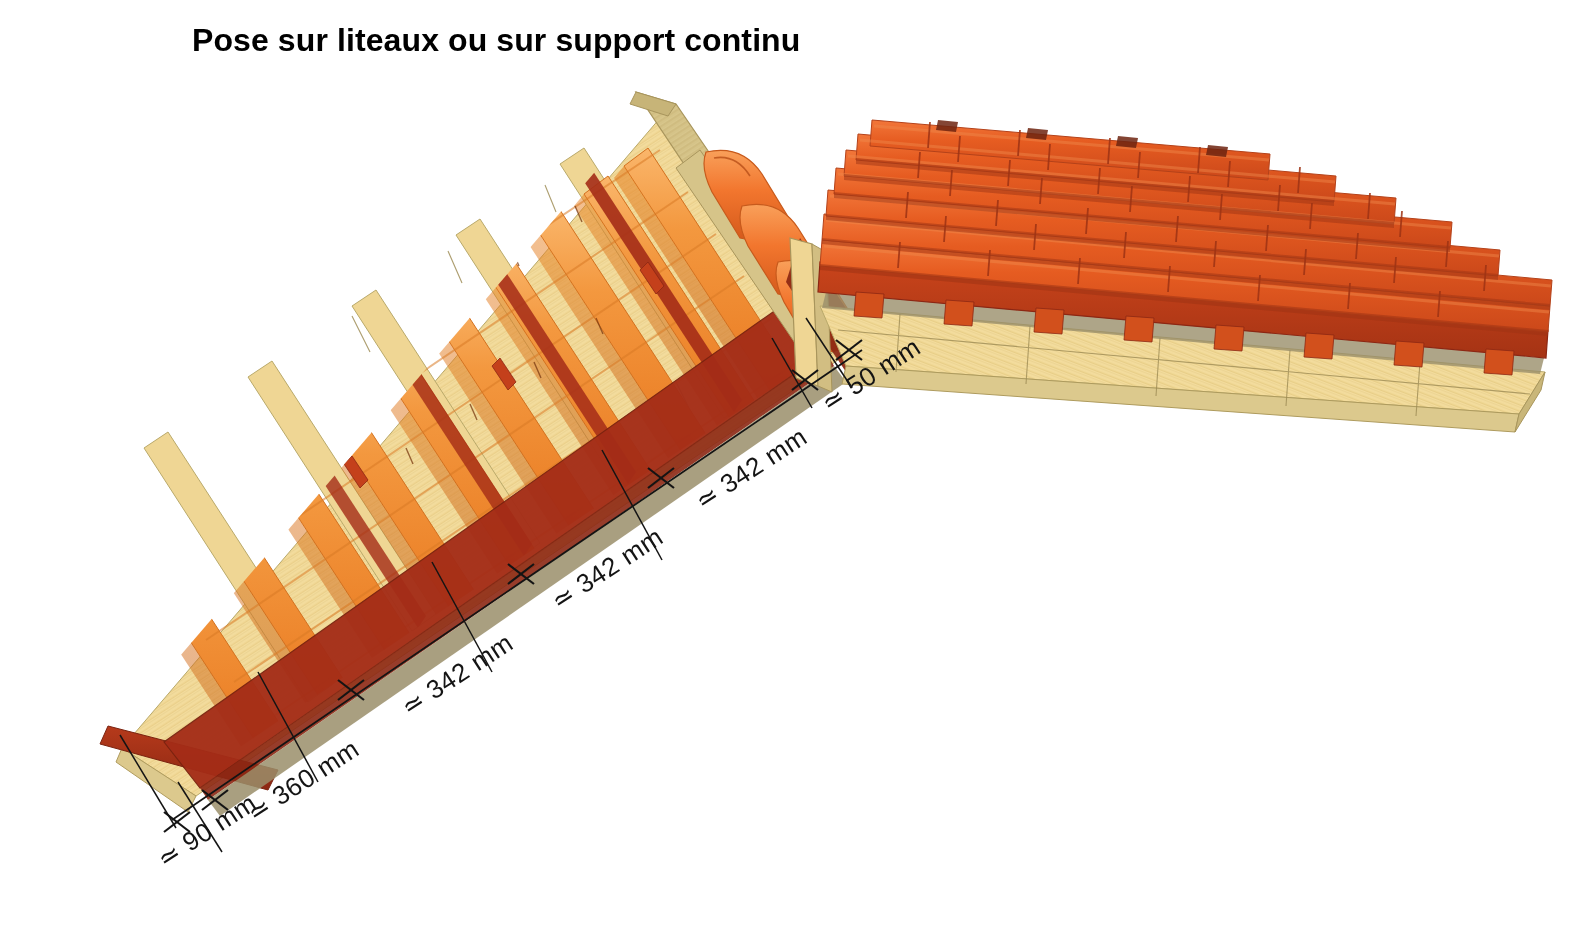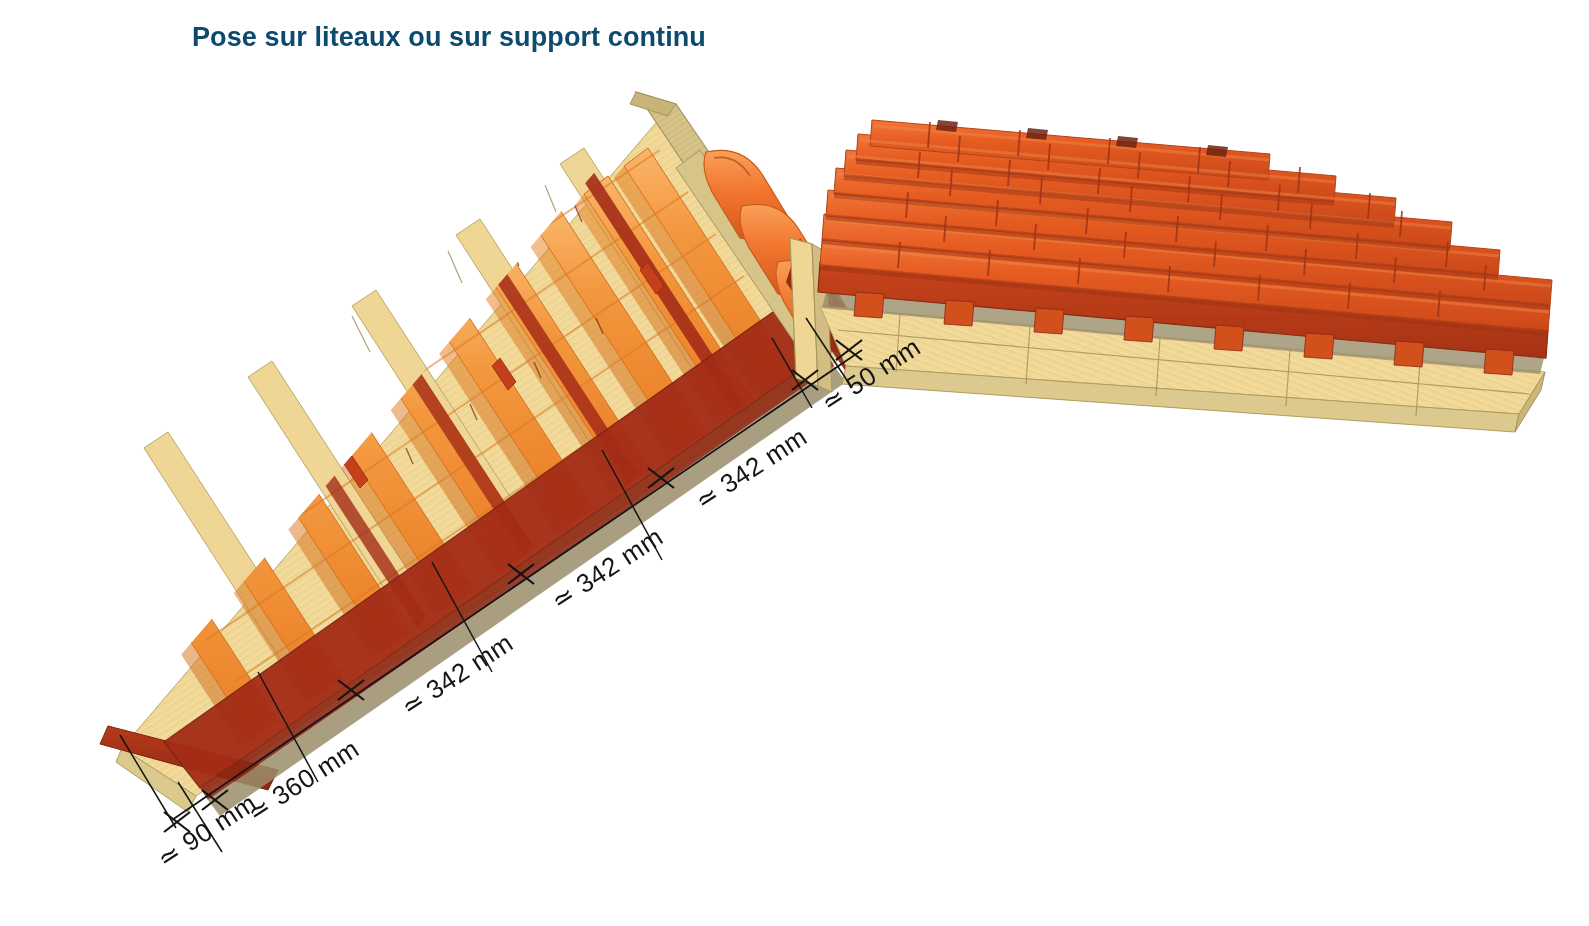--- a/index.html
+++ b/index.html
@@ -12,23 +12,23 @@
     width: 1589px;
     height: 926px;
     background: #ffffff;
     overflow: hidden;
     font-family: "Liberation Sans", sans-serif;
   }
   #title {
     position: absolute;
     left: 192px;
     top: 22px;
-    font-size: 27px;
+    font-size: 32px;
     font-weight: bold;
-    color: #0c4a6e;
+    color: #000000;
     letter-spacing: 0.1px;
     white-space: nowrap;
   }
   #scene {
     position: absolute;
     left: 0;
     top: 0;
     width: 1589px;
     height: 926px;
   }

